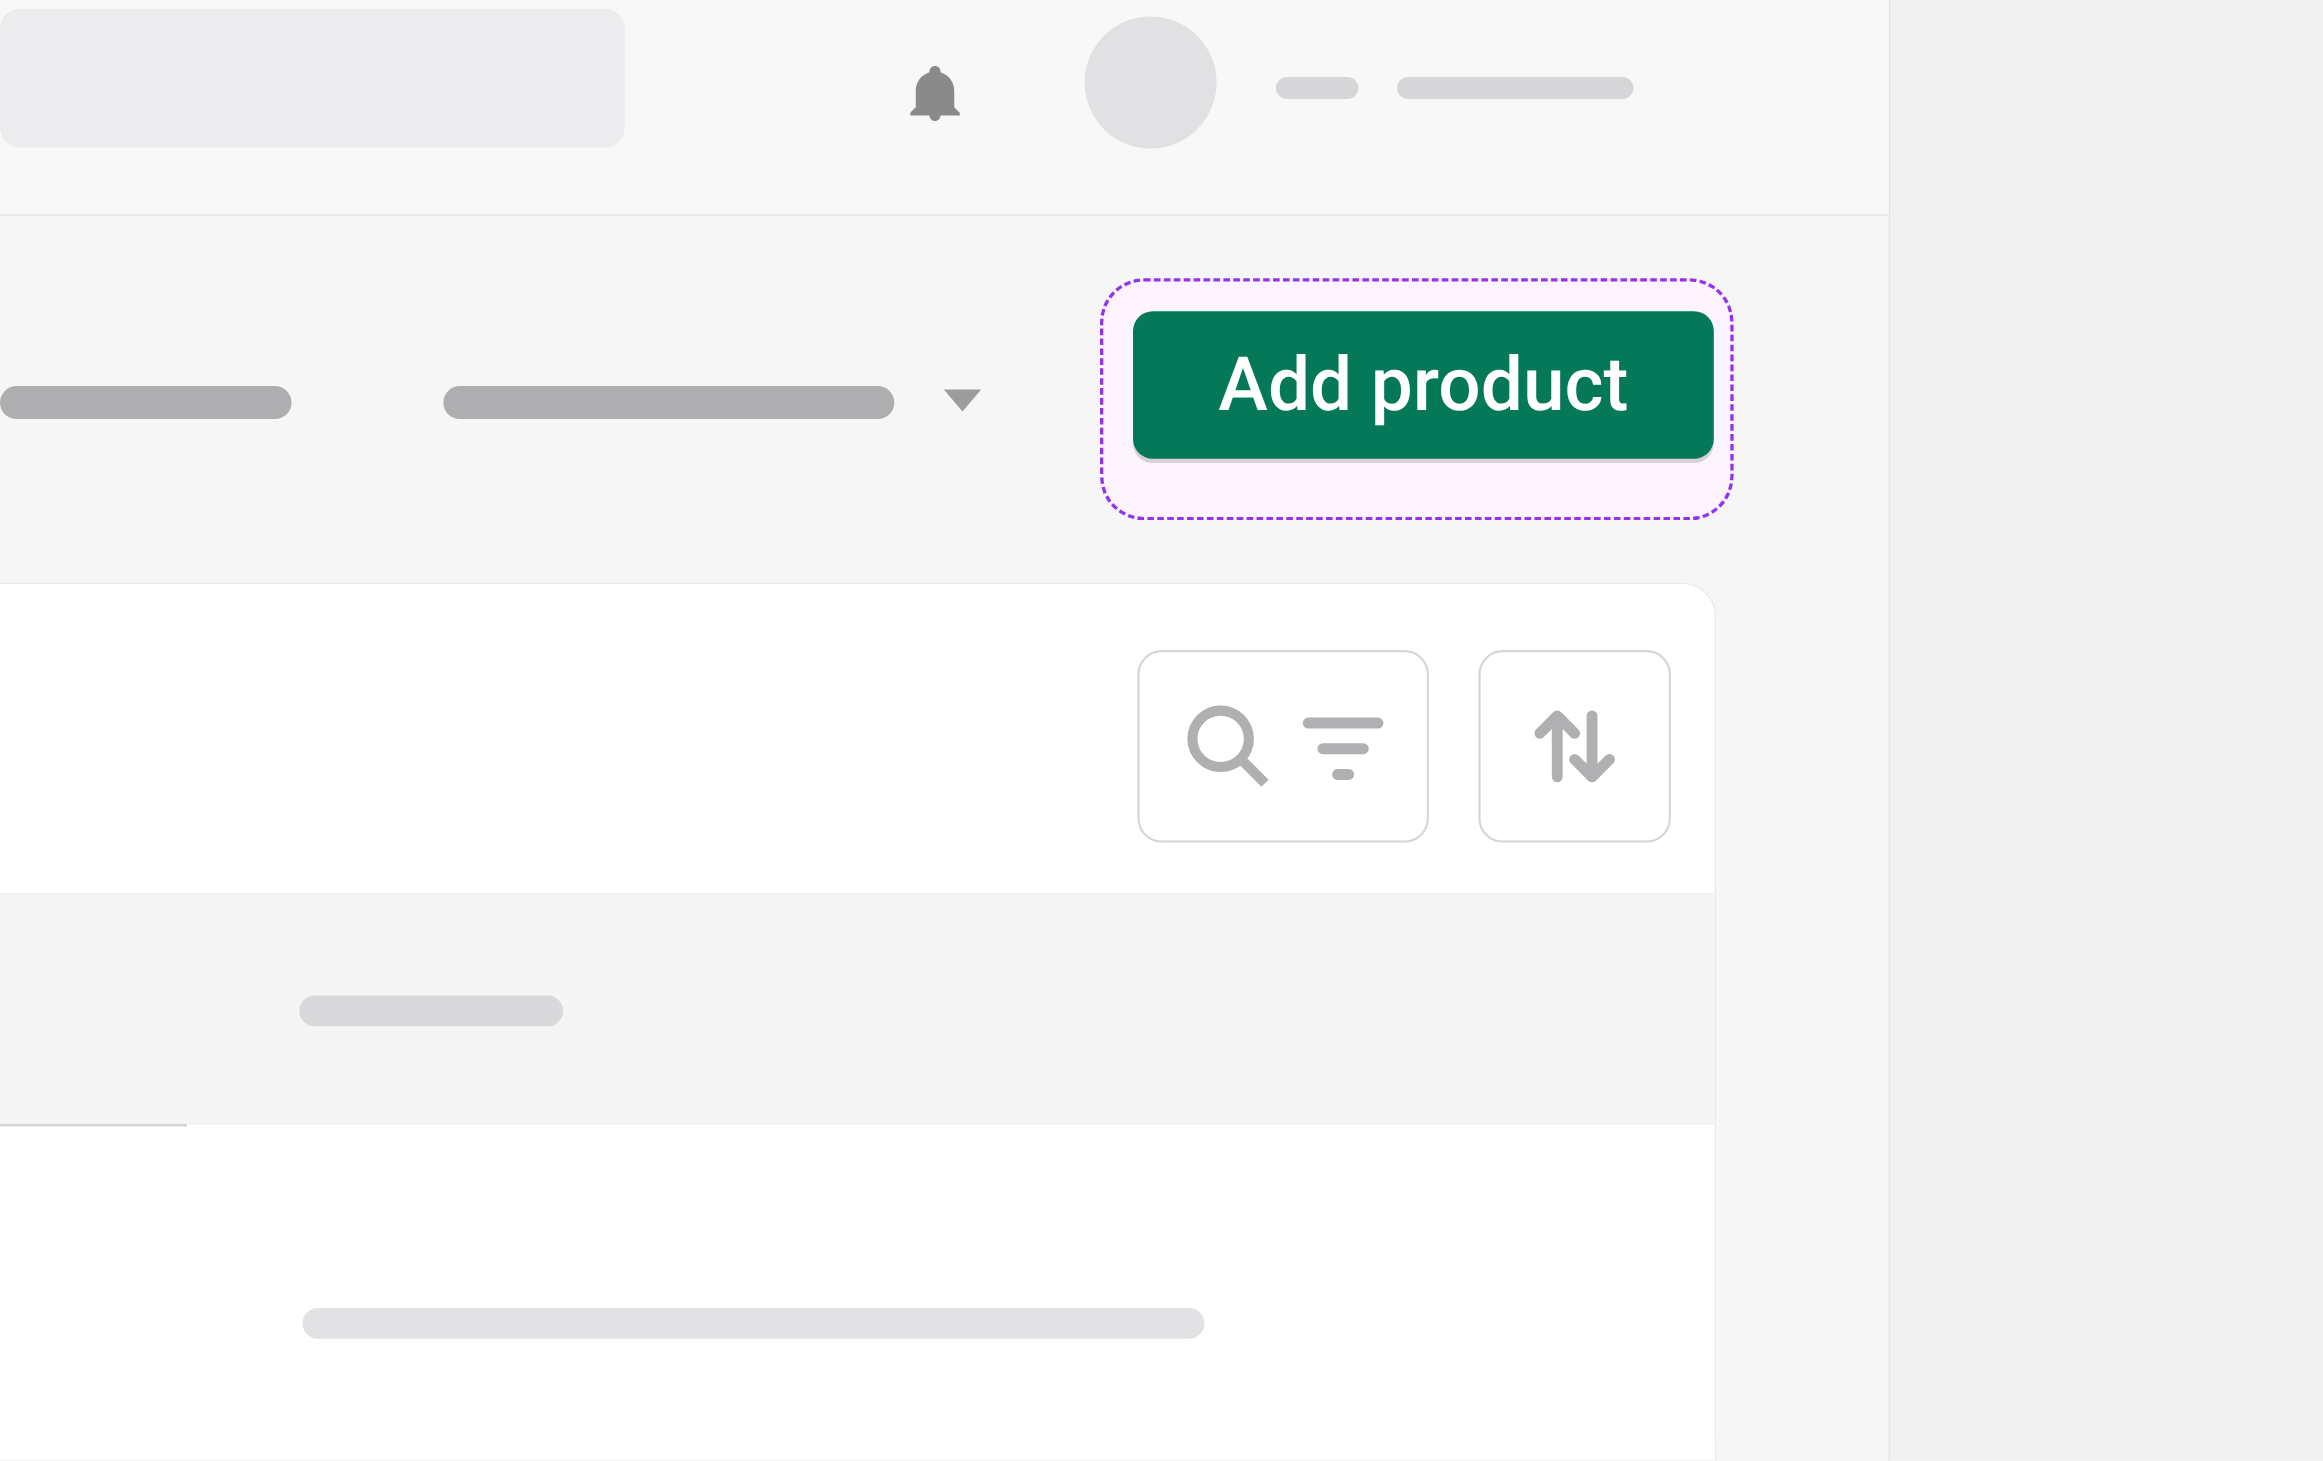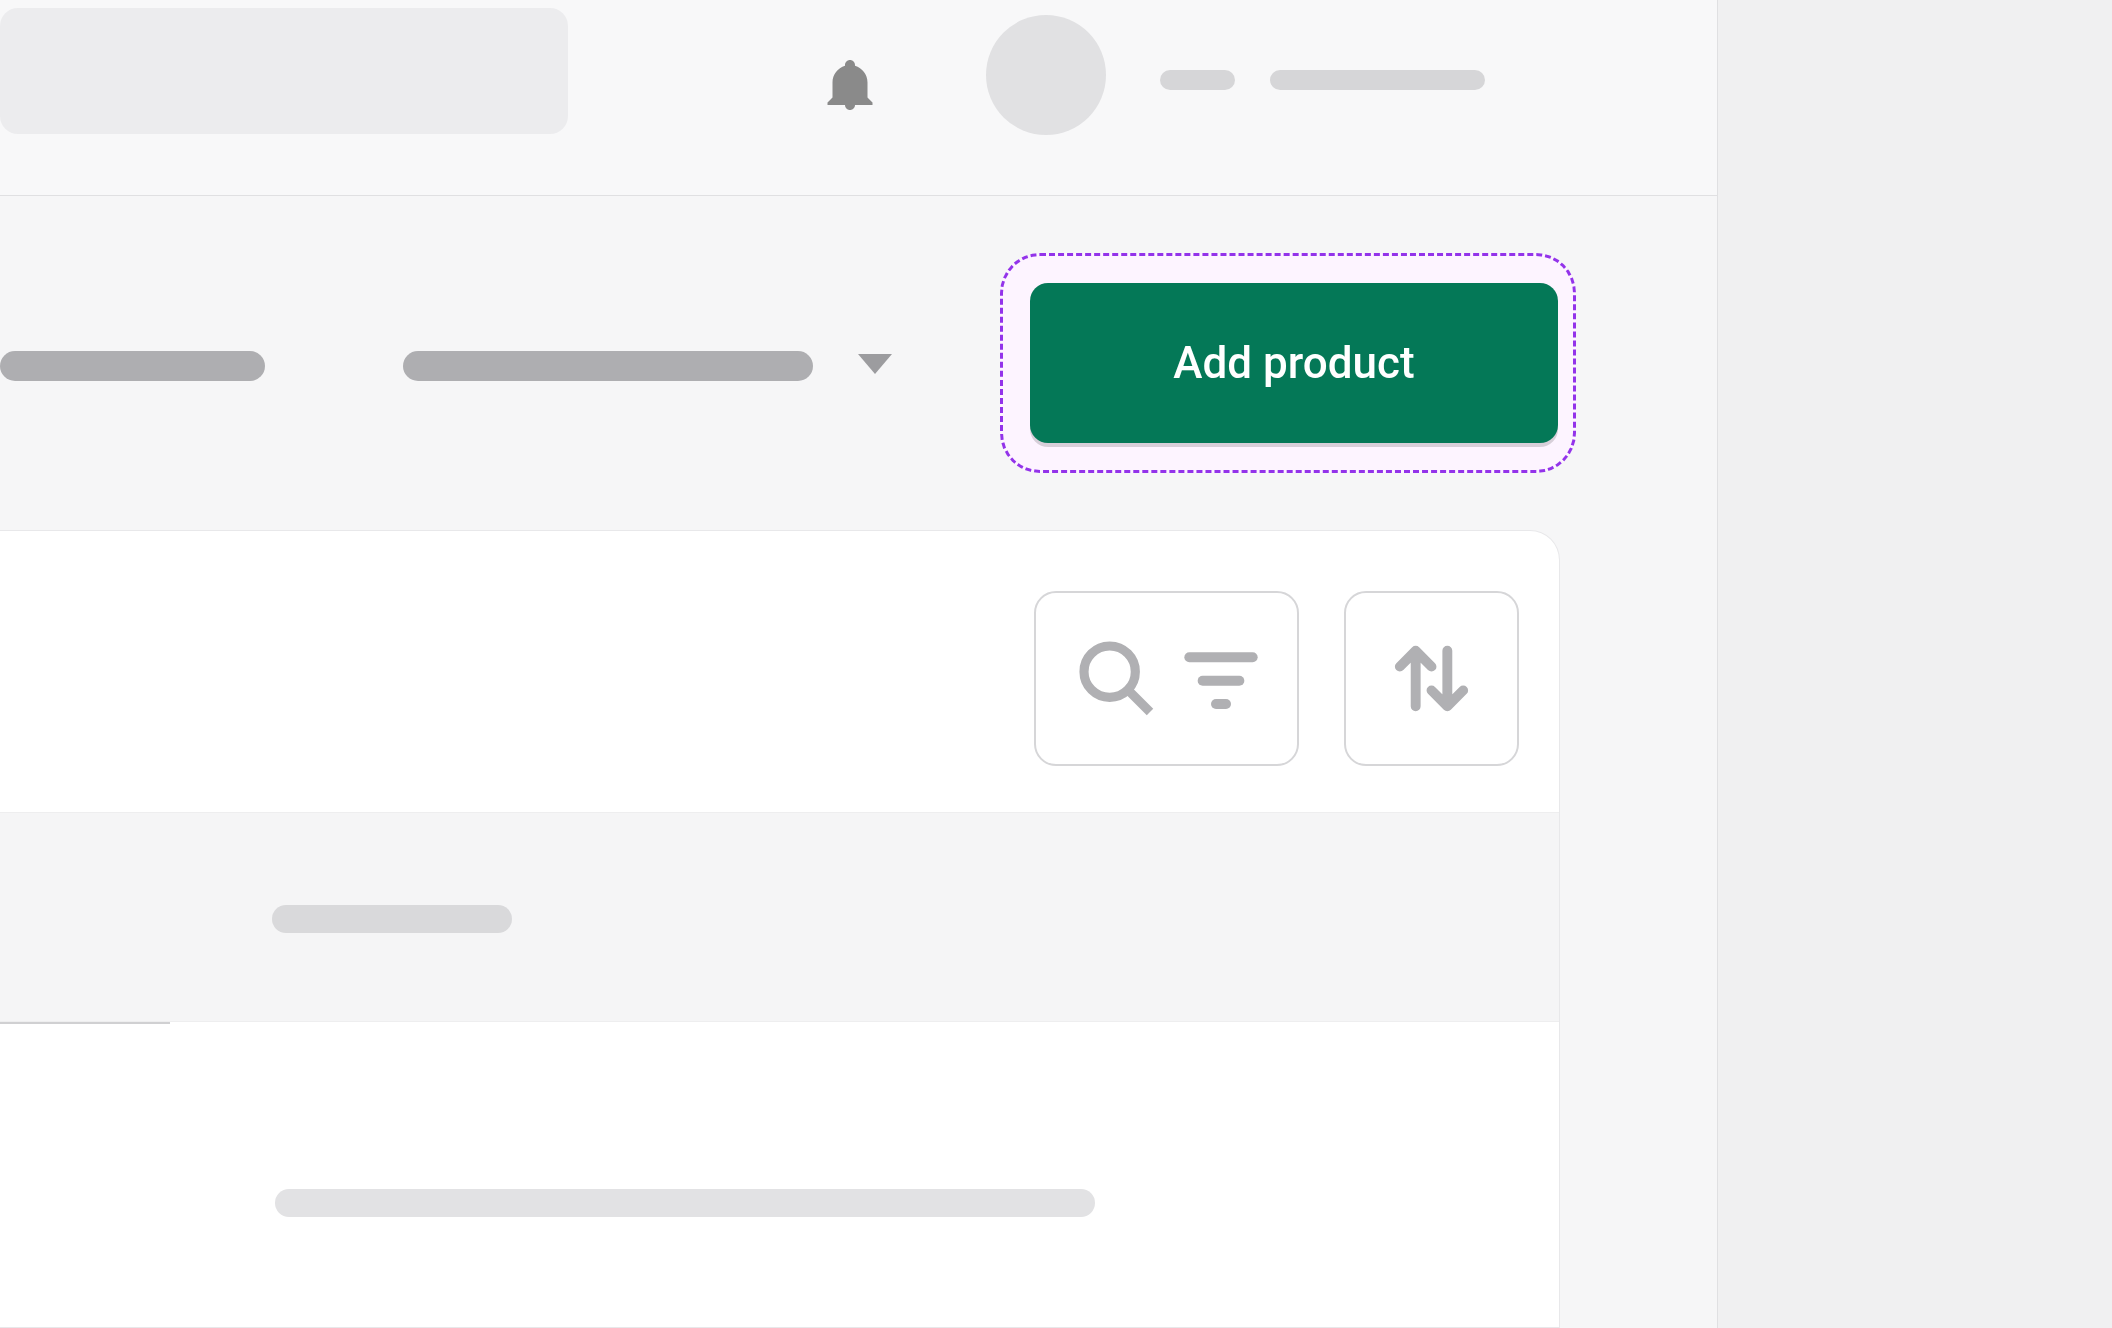--- a/index.html
+++ b/index.html
@@ -151,29 +151,29 @@
       border: 3px dashed #9333ea;
       border-radius: 40px;
       background: #fdf4ff;
     }
     
     .add-product-btn {
       position: absolute;
       left: 1030px;
       top: 87px;
       width: 528px;
-      height: 160px;
+      height: 134px;
       background: #047857;
       border-radius: 18px;
       box-shadow: 0 4px 0 rgba(0,0,0,0.15);
       display: flex;
       align-items: center;
       justify-content: center;
       color: #ffffff;
-      font-size: 44px;
+      font-size: 68px;
       font-weight: 500;
       cursor: pointer;
     }
     
     
     .content-card {
       position: absolute;
       left: 0;
       top: 530px;
       width: 1560px;

